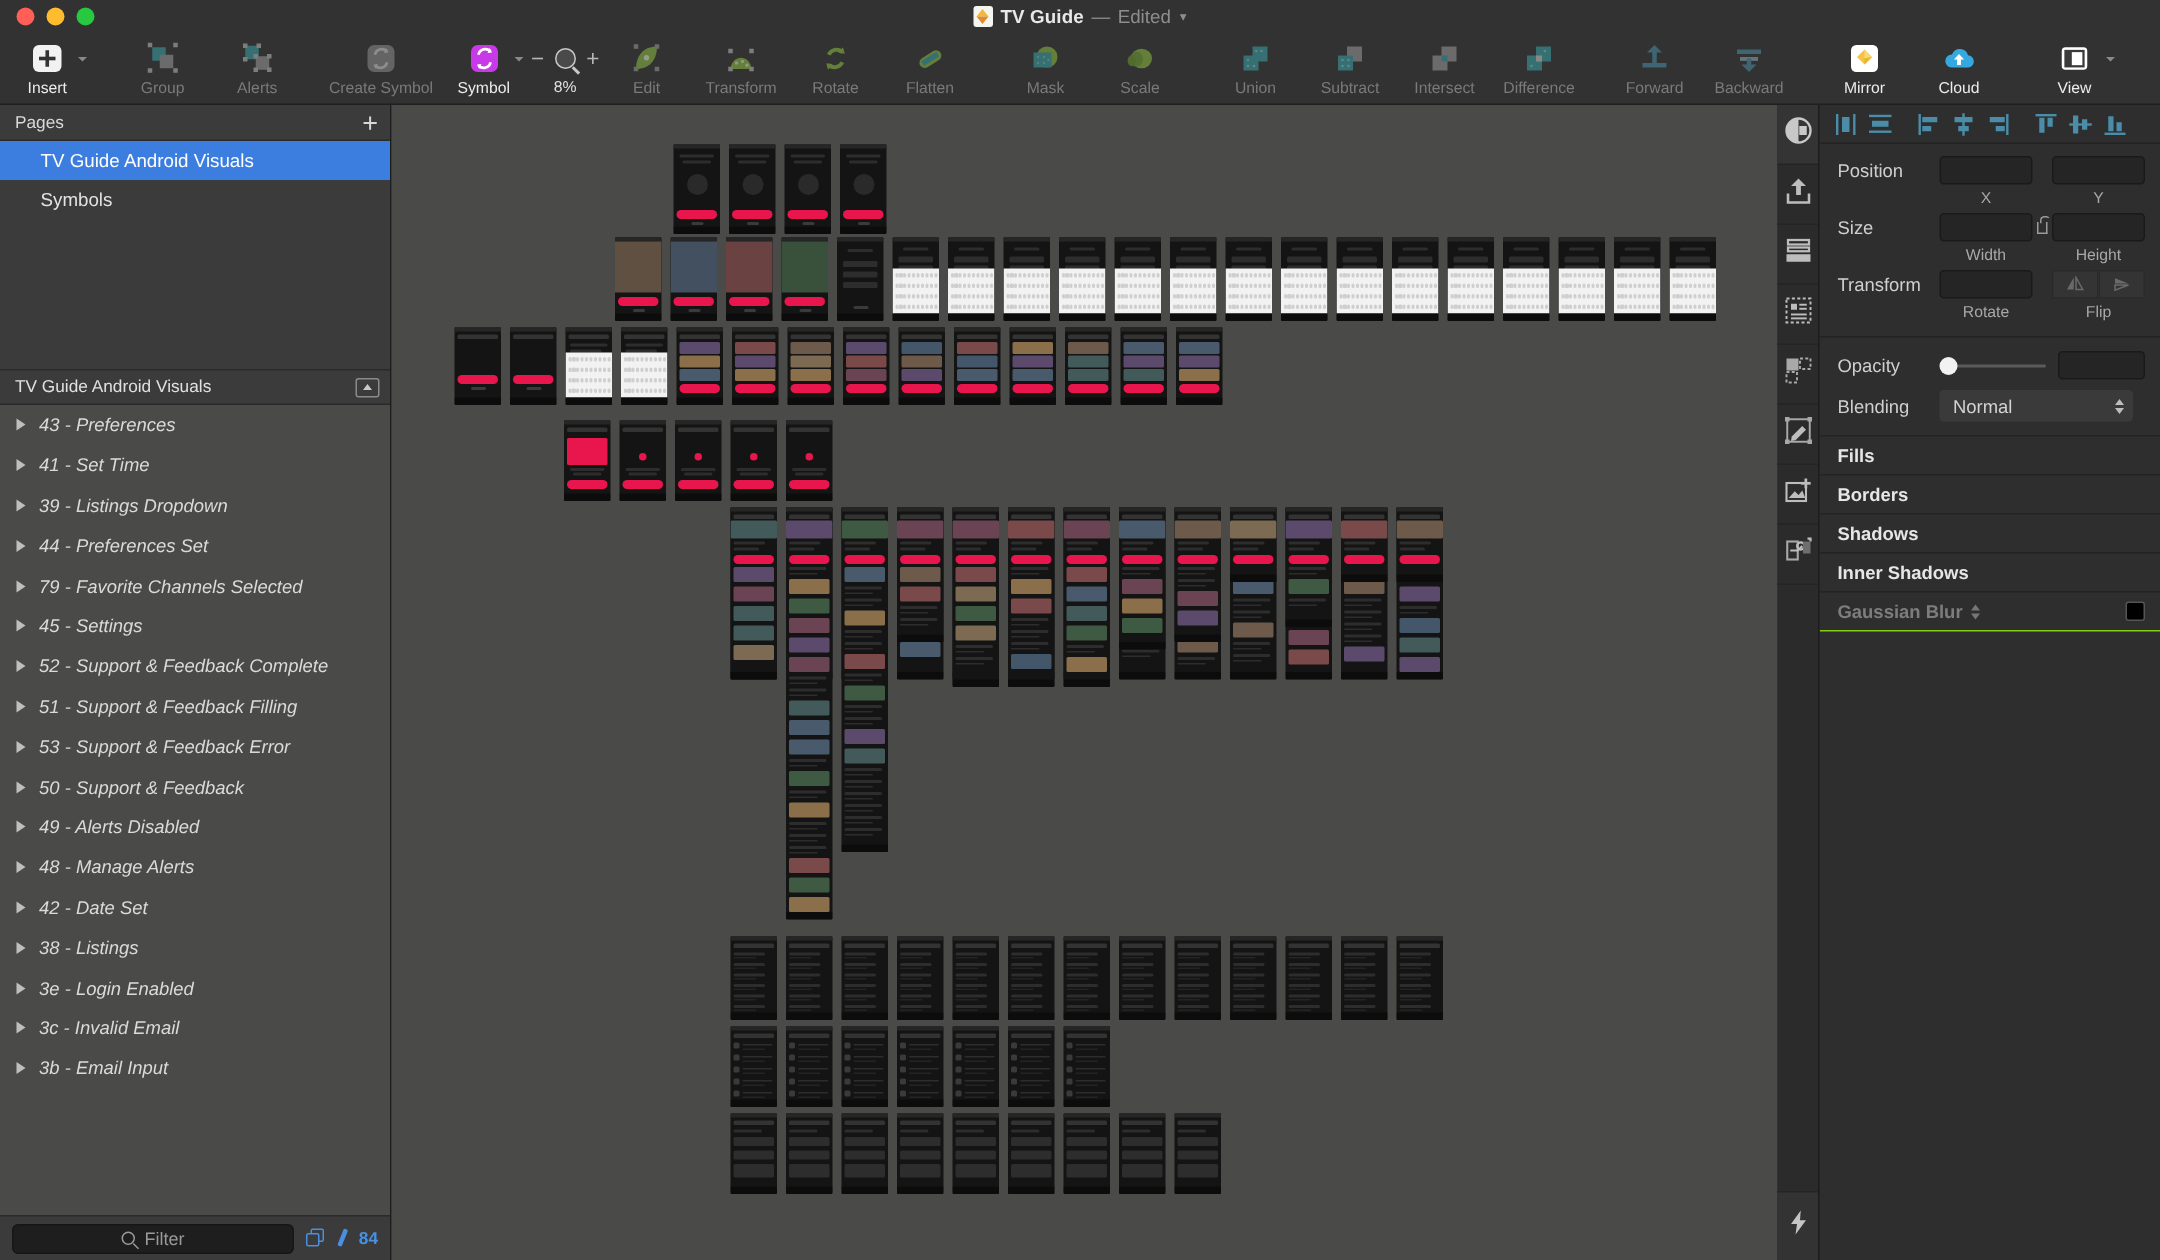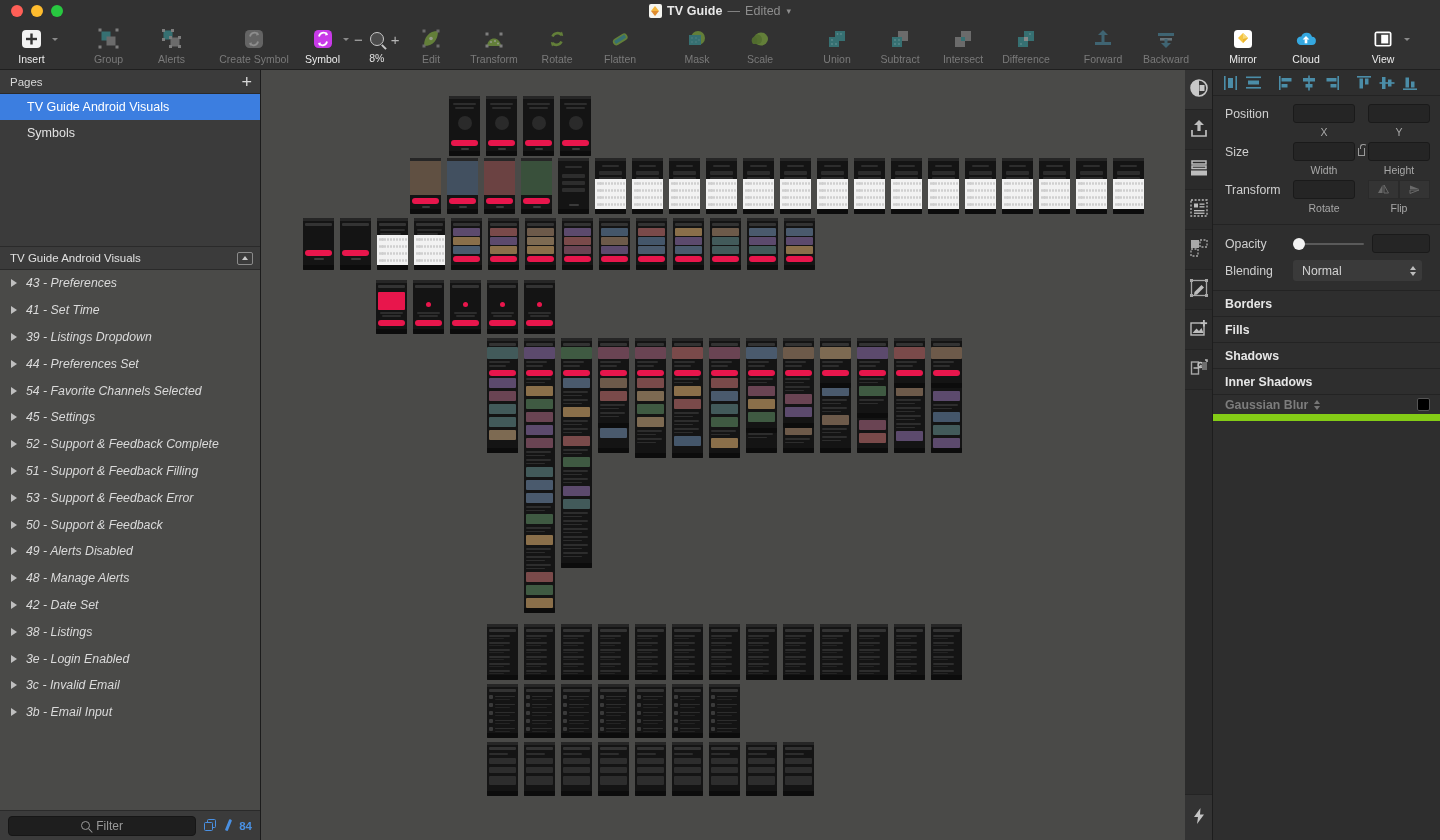--- a/index.html
+++ b/index.html
@@ -214,21 +214,21 @@
   .stepper i { width:0;height:0;border-left:3.5px solid transparent;border-right:3.5px solid transparent; display:block;}
   .stepper i.up { border-bottom:4px solid #bdbdbd; }
   .stepper i.dn { border-top:4px solid #bdbdbd; }
 
   .acc-row {
     height: 26px; display: flex; align-items: center; padding-left: 12px;
     border-bottom: 1px solid #232323; font-size: 12.3px; color: #e6e6e6; font-weight: bold;
   }
   .blur-row {
     height: 26px; display:flex; align-items:center; padding: 0 10px 0 12px;
-    border-bottom: 7px solid #84cc16; justify-content: space-between;
+    border-bottom: 1px solid #84cc16; justify-content: space-between;
   }
   .blur-left { display:flex; align-items:center; gap:6px; }
   .blur-left .t { font-size:12.3px; color:#7d7d7d; font-weight:bold; }
   .swatch { width:13px; height:13px; background:#000; border-radius:2px; border:1px solid #555; }
   .ins-fill { flex: 1; }
 </style>
 </head>
 <body>
 
 <div class="app">
@@ -534,21 +534,21 @@
           <div class="layer-row">
             <span class="disc"></span>
             <span>39 - Listings Dropdown</span>
           </div>
           <div class="layer-row">
             <span class="disc"></span>
             <span>44 - Preferences Set</span>
           </div>
           <div class="layer-row">
             <span class="disc"></span>
-            <span>54 - Favorite Channels Selected</span>
+            <span>79 - Favorite Channels Selected</span>
           </div>
           <div class="layer-row">
             <span class="disc"></span>
             <span>45 - Settings</span>
           </div>
           <div class="layer-row">
             <span class="disc"></span>
             <span>52 - Support &amp; Feedback Complete</span>
           </div>
           <div class="layer-row">
@@ -2839,24 +2839,24 @@
               <span class="stepper">
                   <i class="up"></i>
                   <i class="dn"></i>
                 </span>
             </span>
           </div>
         </div>
 
         <div id="acc-list">
             <div class="acc-row">
-              <span>Borders</span>
+              <span>Fills</span>
             </div>
             <div class="acc-row">
-              <span>Fills</span>
+              <span>Borders</span>
             </div>
             <div class="acc-row">
               <span>Shadows</span>
             </div>
             <div class="acc-row">
               <span>Inner Shadows</span>
             </div>
           </div>
 
         <div class="blur-row">

